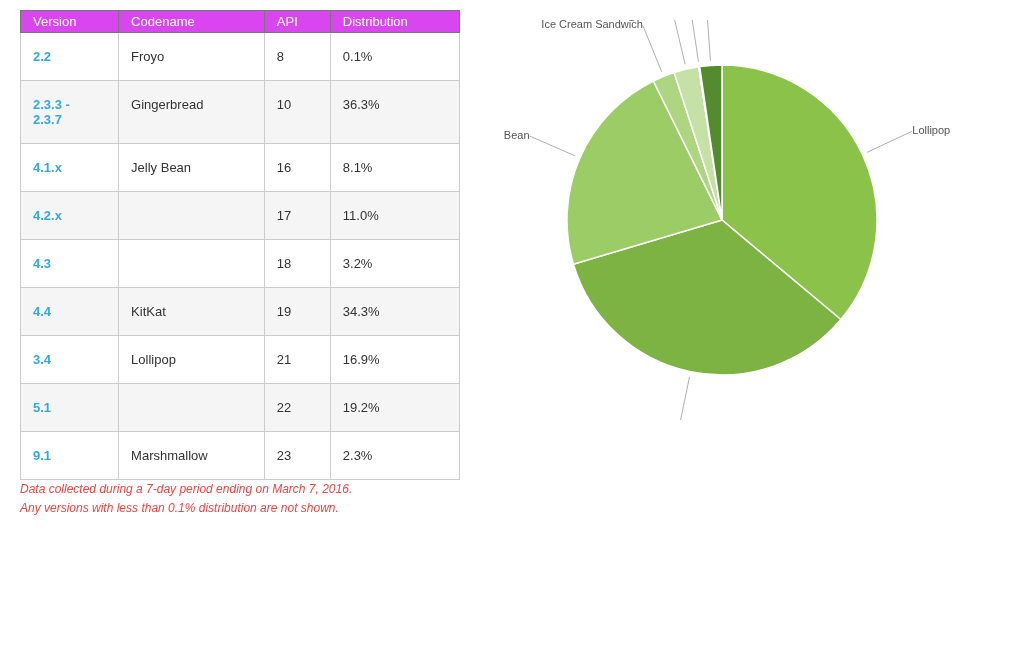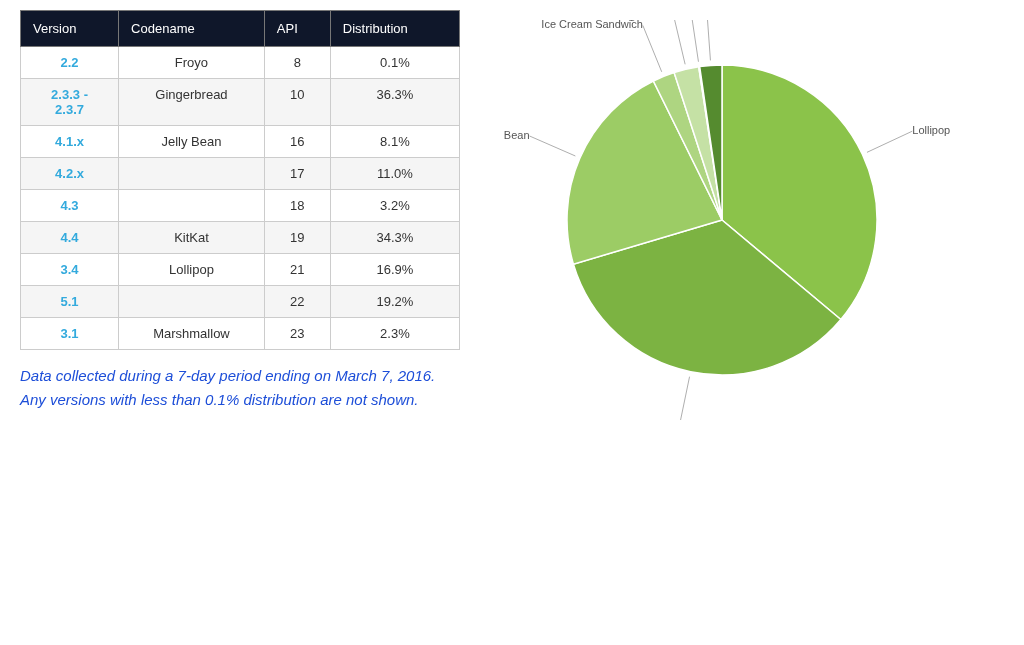--- a/index.html
+++ b/index.html
@@ -16,56 +16,54 @@
       gap: 20px;
     }
     .table-section {
       flex: 0 0 auto;
     }
     table {
       border-collapse: collapse;
       min-width: 440px;
     }
     th {
-      background: #0f172a;
+      background: #d946ef;
       color: #fff;
-      padding: 10px 12px;
+      padding: 3px 12px;
       text-align: left;
       font-weight: normal;
       border: 1px solid #777;
     }
     td {
-      padding: 8px 12px;
+      padding: 16px 12px;
       border: 1px solid #ccc;
       vertical-align: top;
-      text-align: center;
     }
     tr:nth-child(even) td {
       background: #f5f5f5;
     }
     tr:nth-child(odd) td {
       background: #fff;
     }
     .version {
       color: #33aadd;
       font-weight: bold;
     }
     .chart-section {
       flex: 1;
       position: relative;
       display: flex;
       align-items: center;
       justify-content: center;
       padding-top: 10px;
     }
     .footer-text {
-      margin-top: 14px;
       font-style: italic;
-      color: #1d4ed8;
-      font-size: 15px;
+      color: #ef4444;
+      font-size: 12px;
       line-height: 1.6;
     }
     svg text {
       font-family: Arial, sans-serif;
     }
   </style>
 </head>
 <body>
 
 <div class="container">
@@ -122,21 +120,21 @@
       <td>21</td>
       <td>16.9%</td>
     </tr>
           <tr>
       <td><span class="version">5.1</span></td>
       <td></td>
       <td>22</td>
       <td>19.2%</td>
     </tr>
           <tr>
-      <td><span class="version">3.1</span></td>
+      <td><span class="version">9.1</span></td>
       <td>Marshmallow</td>
       <td>23</td>
       <td>2.3%</td>
     </tr>
         </tbody>
     </table>
     <div class="footer-text">
       <div>Data collected during a 7-day period ending on March 7, 2016.</div>
       <div>Any versions with less than 0.1% distribution are not shown.</div>
     </div>

